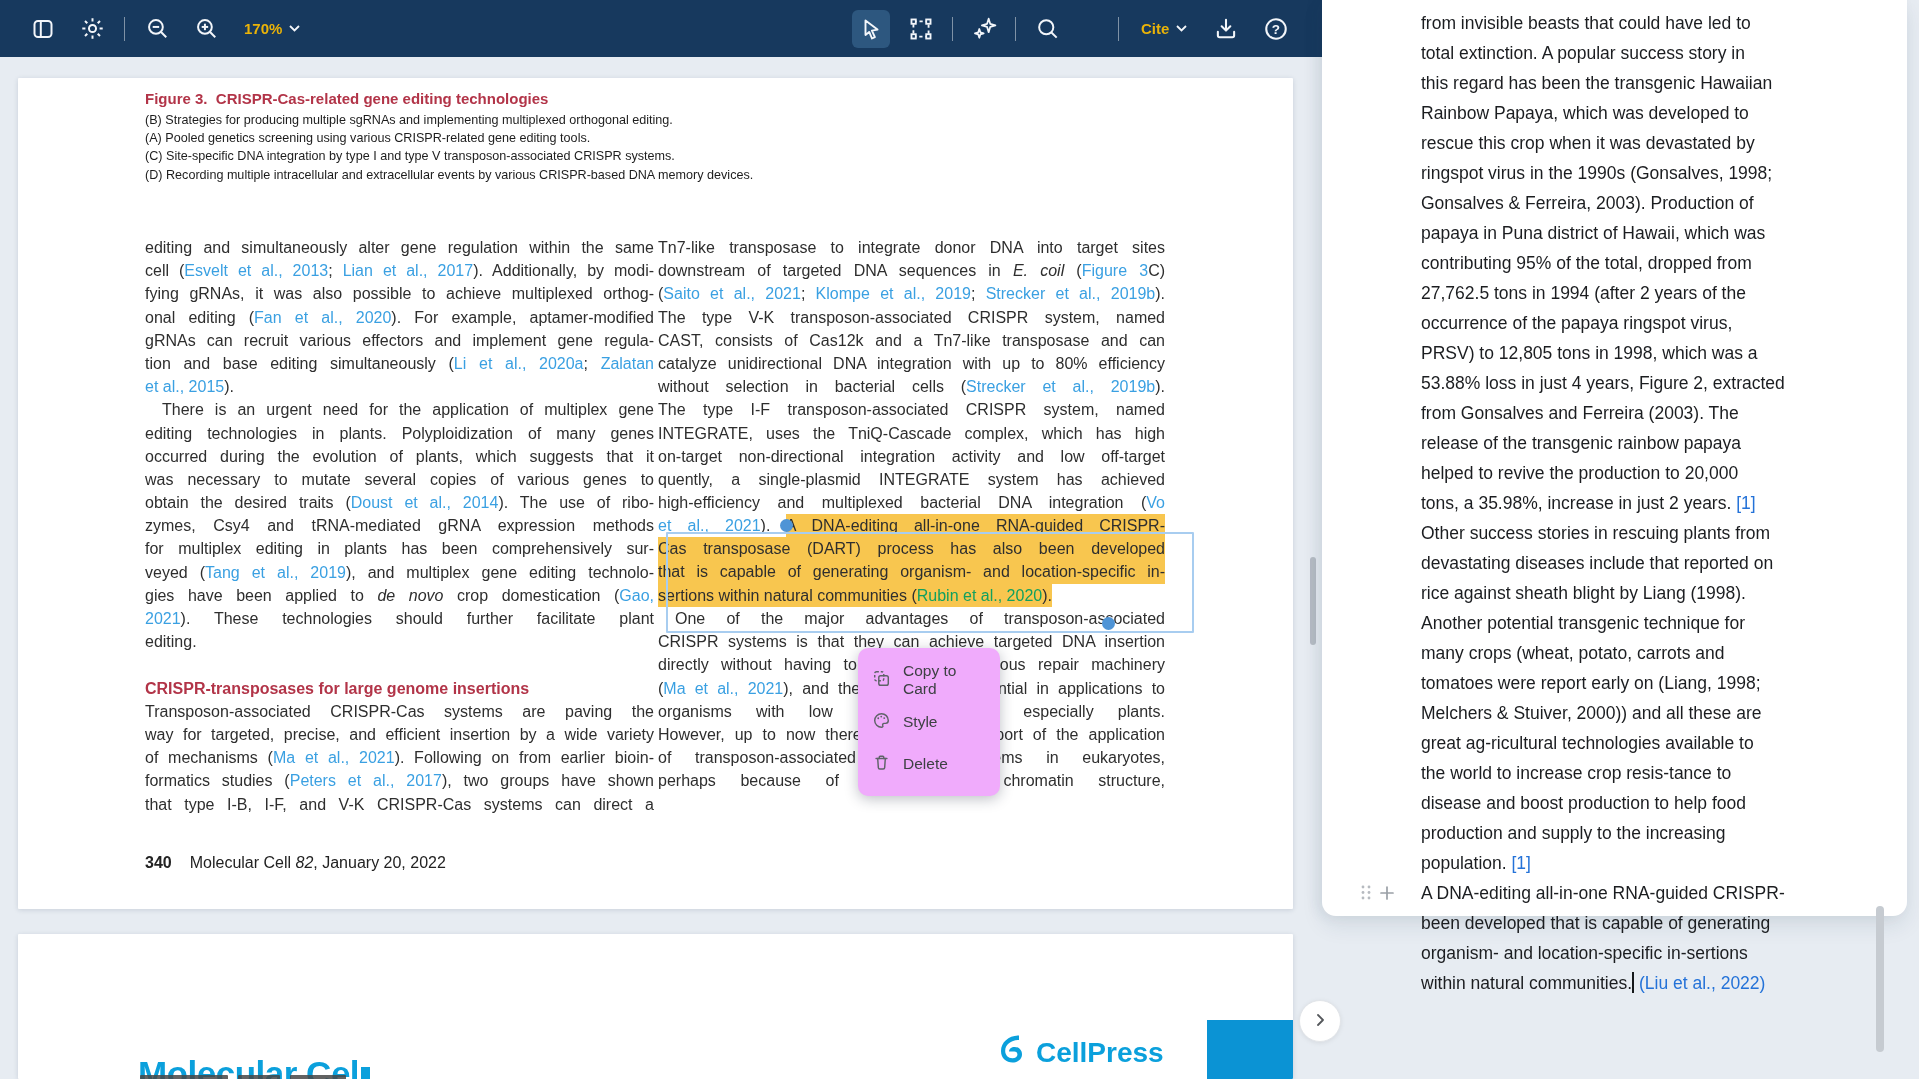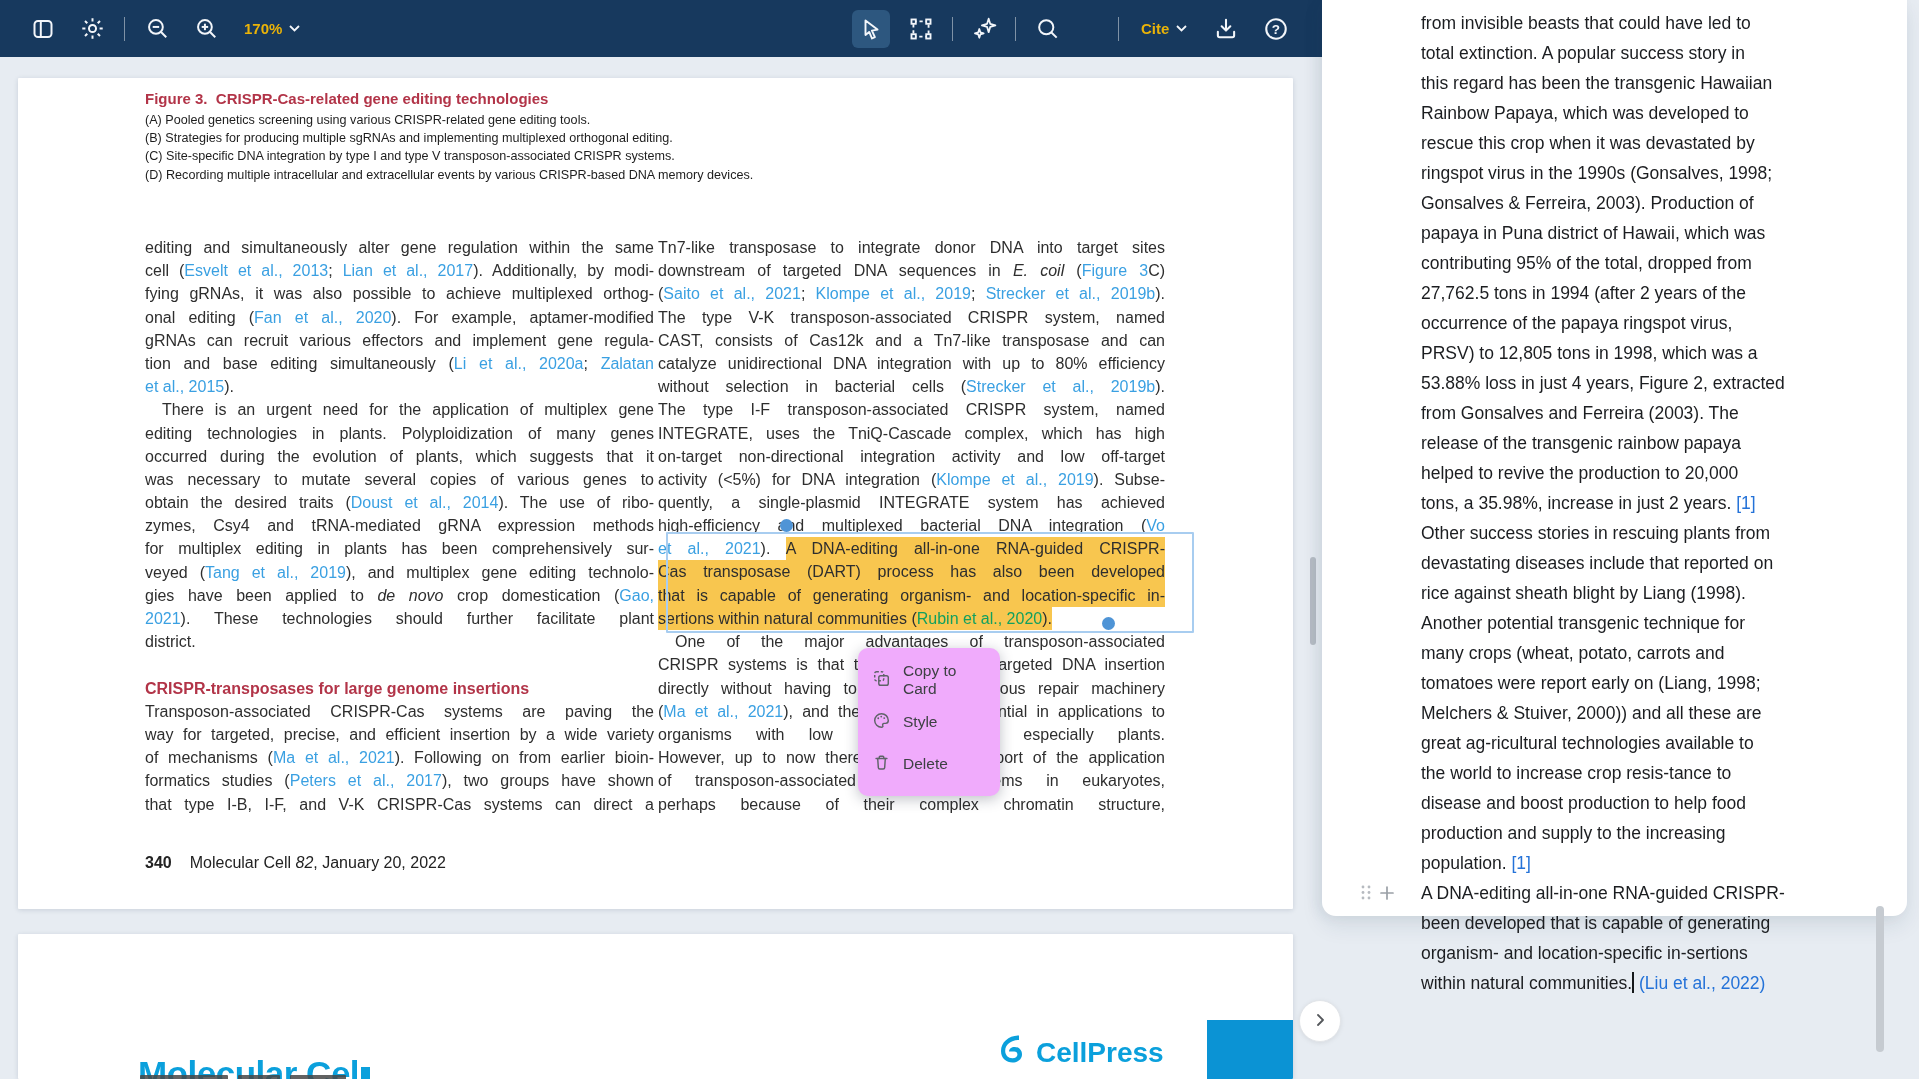--- a/index.html
+++ b/index.html
@@ -200,22 +200,22 @@
               <text x="12" y="16.5" font-size="12.5" font-weight="bold" fill="#f3f6fa" text-anchor="middle" font-family="Liberation Sans, sans-serif">?</text>
             </svg>
         </span>
       </button>
     </div>
   </div>
 
   <div class="page page1">
     <div class="fig-title">Figure 3.&nbsp; CRISPR-Cas-related gene editing technologies</div>
     <div id="caption-lines" class="caption">
+        <div class="ln"><span>(B) Strategies for producing multiple sgRNAs and implementing multiplexed orthogonal editing.</span></div>
         <div class="ln"><span>(A) Pooled genetics screening using various CRISPR-related gene editing tools.</span></div>
-        <div class="ln"><span>(B) Strategies for producing multiple sgRNAs and implementing multiplexed orthogonal editing.</span></div>
         <div class="ln"><span>(C) Site-specific DNA integration by type I and type V transposon-associated CRISPR systems.</span></div>
         <div class="ln"><span>(D) Recording multiple intracellular and extracellular events by various CRISPR-based DNA memory devices.</span></div>
       </div>
     <div id="col-left" class="col">
         <div class="ln"><span>editing and simultaneously alter gene regulation within the same</span></div>
         <div class="ln"><span>cell (</span><span class="l">Esvelt et al., 2013</span><span>; </span><span class="l">Lian et al., 2017</span><span>). Additionally, by modi-</span></div>
         <div class="ln"><span>fying gRNAs, it was also possible to achieve multiplexed orthog-</span></div>
         <div class="ln"><span>onal editing (</span><span class="l">Fan et al., 2020</span><span>). For example, aptamer-modified</span></div>
         <div class="ln"><span>gRNAs can recruit various effectors and implement gene regula-</span></div>
         <div class="ln"><span>tion and base editing simultaneously (</span><span class="l">Li et al., 2020a</span><span>; </span><span class="l">Zalatan</span></div>
@@ -223,40 +223,39 @@
         <div class="ln ind"><span>There is an urgent need for the application of multiplex gene</span></div>
         <div class="ln"><span>editing technologies in plants. Polyploidization of many genes</span></div>
         <div class="ln"><span>occurred during the evolution of plants, which suggests that it</span></div>
         <div class="ln"><span>was necessary to mutate several copies of various genes to</span></div>
         <div class="ln"><span>obtain the desired traits (</span><span class="l">Doust et al., 2014</span><span>). The use of ribo-</span></div>
         <div class="ln"><span>zymes, Csy4 and tRNA-mediated gRNA expression methods</span></div>
         <div class="ln"><span>for multiplex editing in plants has been comprehensively sur-</span></div>
         <div class="ln"><span>veyed (</span><span class="l">Tang et al., 2019</span><span>), and multiplex gene editing technolo-</span></div>
         <div class="ln"><span>gies have been applied to </span><span class="i">de novo</span><span> crop domestication (</span><span class="l">Gao,</span></div>
         <div class="ln"><span class="l">2021</span><span>). These technologies should further facilitate plant</span></div>
-        <div class="ln last"><span>district.</span></div>
+        <div class="ln last"><span>editing.</span></div>
         <div class="ln head"><span>CRISPR-transposases for large genome insertions</span></div>
         <div class="ln"><span>Transposon-associated CRISPR-Cas systems are paving the</span></div>
         <div class="ln"><span>way for targeted, precise, and efficient insertion by a wide variety</span></div>
         <div class="ln"><span>of mechanisms (</span><span class="l">Ma et al., 2021</span><span>). Following on from earlier bioin-</span></div>
         <div class="ln"><span>formatics studies (</span><span class="l">Peters et al., 2017</span><span>), two groups have shown</span></div>
         <div class="ln"><span>that type I-B, I-F, and V-K CRISPR-Cas systems can direct a</span></div>
       </div>
     <div id="col-right" class="col">
         <div class="ln"><span>Tn7-like transposase to integrate donor DNA into target sites</span></div>
         <div class="ln"><span>downstream of targeted DNA sequences in </span><span class="i">E. coil</span><span> (</span><span class="l">Figure 3</span><span>C)</span></div>
         <div class="ln"><span>(</span><span class="l">Saito et al., 2021</span><span>; </span><span class="l">Klompe et al., 2019</span><span>; </span><span class="l">Strecker et al., 2019b</span><span>).</span></div>
         <div class="ln"><span>The type V-K transposon-associated CRISPR system, named</span></div>
         <div class="ln"><span>CAST, consists of Cas12k and a Tn7-like transposase and can</span></div>
         <div class="ln"><span>catalyze unidirectional DNA integration with up to 80% efficiency</span></div>
         <div class="ln"><span>without selection in bacterial cells (</span><span class="l">Strecker et al., 2019b</span><span>).</span></div>
         <div class="ln"><span>The type I-F transposon-associated CRISPR system, named</span></div>
         <div class="ln"><span>INTEGRATE, uses the TniQ-Cascade complex, which has high</span></div>
         <div class="ln"><span>on-target non-directional integration activity and low off-target</span></div>
-        <div class="ln"><span>activity (&lt;5%) for DNA integration (</span><span class="l">Klompe et al., 2019</span><span>). Subse-</span></div>
         <div class="ln"><span>quently, a single-plasmid INTEGRATE system has achieved</span></div>
         <div class="ln"><span>high-efficiency and multiplexed bacterial DNA integration (</span><span class="l">Vo</span></div>
         <div class="ln"><span class="l">et al., 2021</span><span>). </span><span class="h">A DNA-editing all-in-one RNA-guided CRISPR-</span></div>
         <div class="ln"><span class="h">Cas transposase (DART) process has also been developed</span></div>
         <div class="ln"><span class="h">that is capable of generating organism- and location-specific in-</span></div>
         <div class="ln last"><span class="h">sertions within natural communities (</span><span class="hg">Rubin et al., 2020</span><span class="h">).</span></div>
         <div class="ln ind"><span>One of the major advantages of transposon-associated</span></div>
         <div class="ln"><span>CRISPR systems is that they can achieve targeted DNA insertion</span></div>
         <div class="ln"><span>directly without having to rely on endogenous repair machinery</span></div>
         <div class="ln"><span>(</span><span class="l">Ma et al., 2021</span><span>), and they have great potential in applications to</span></div>

